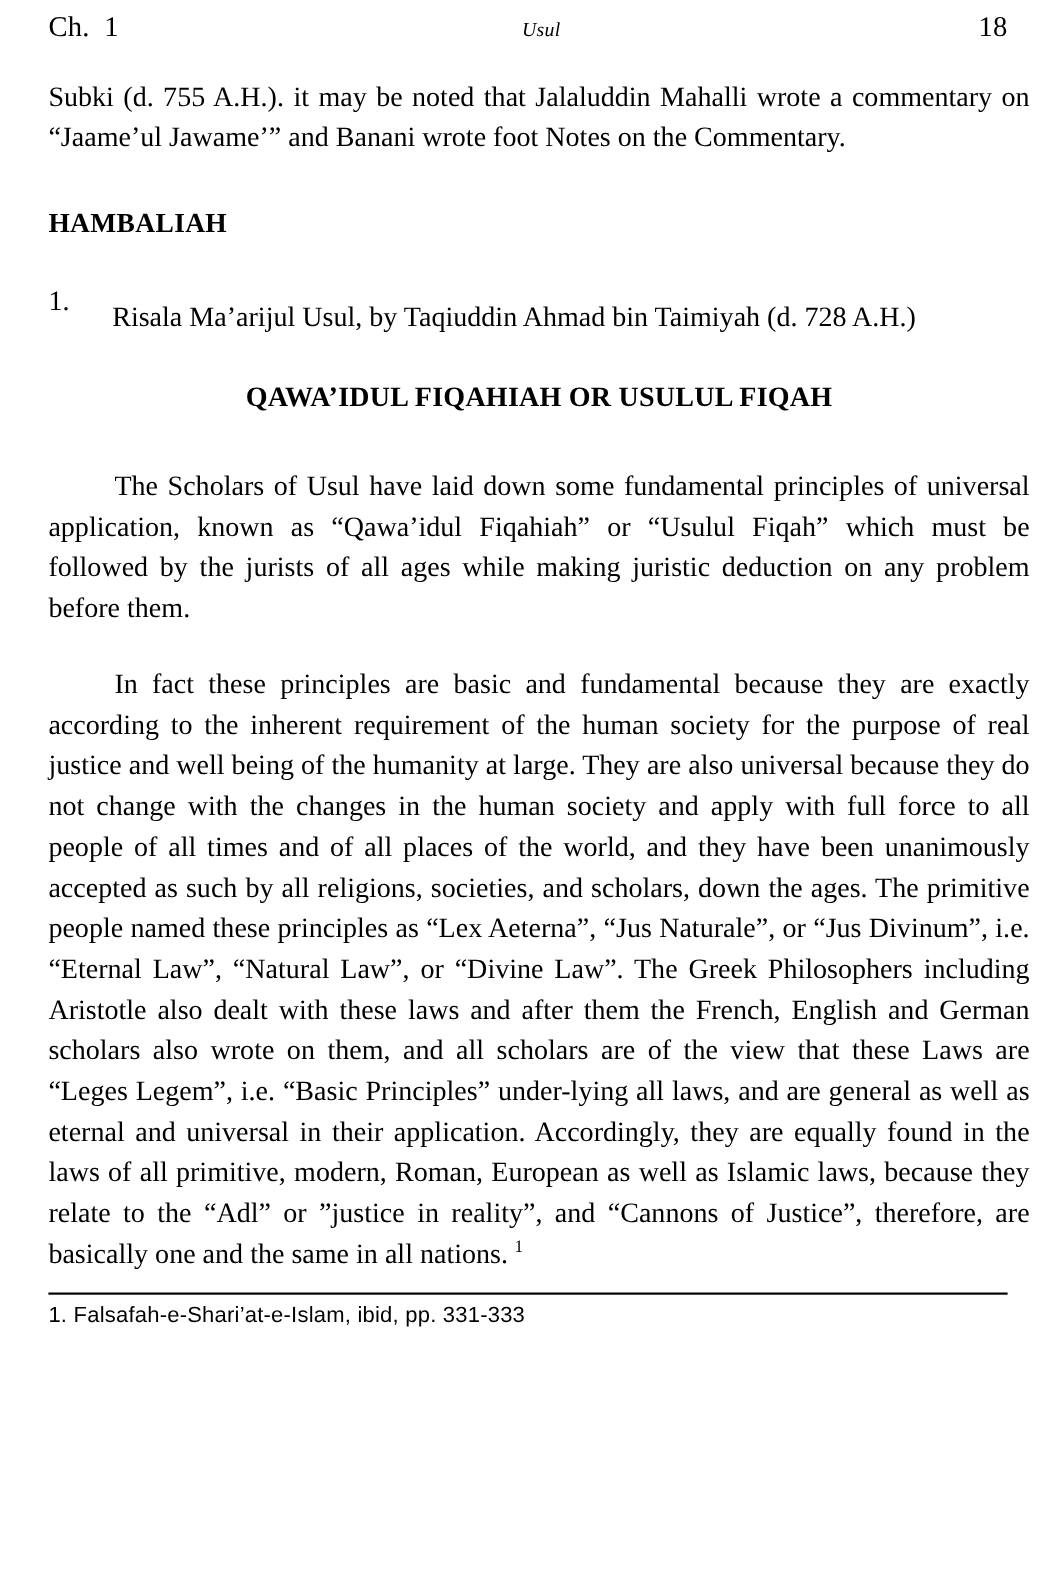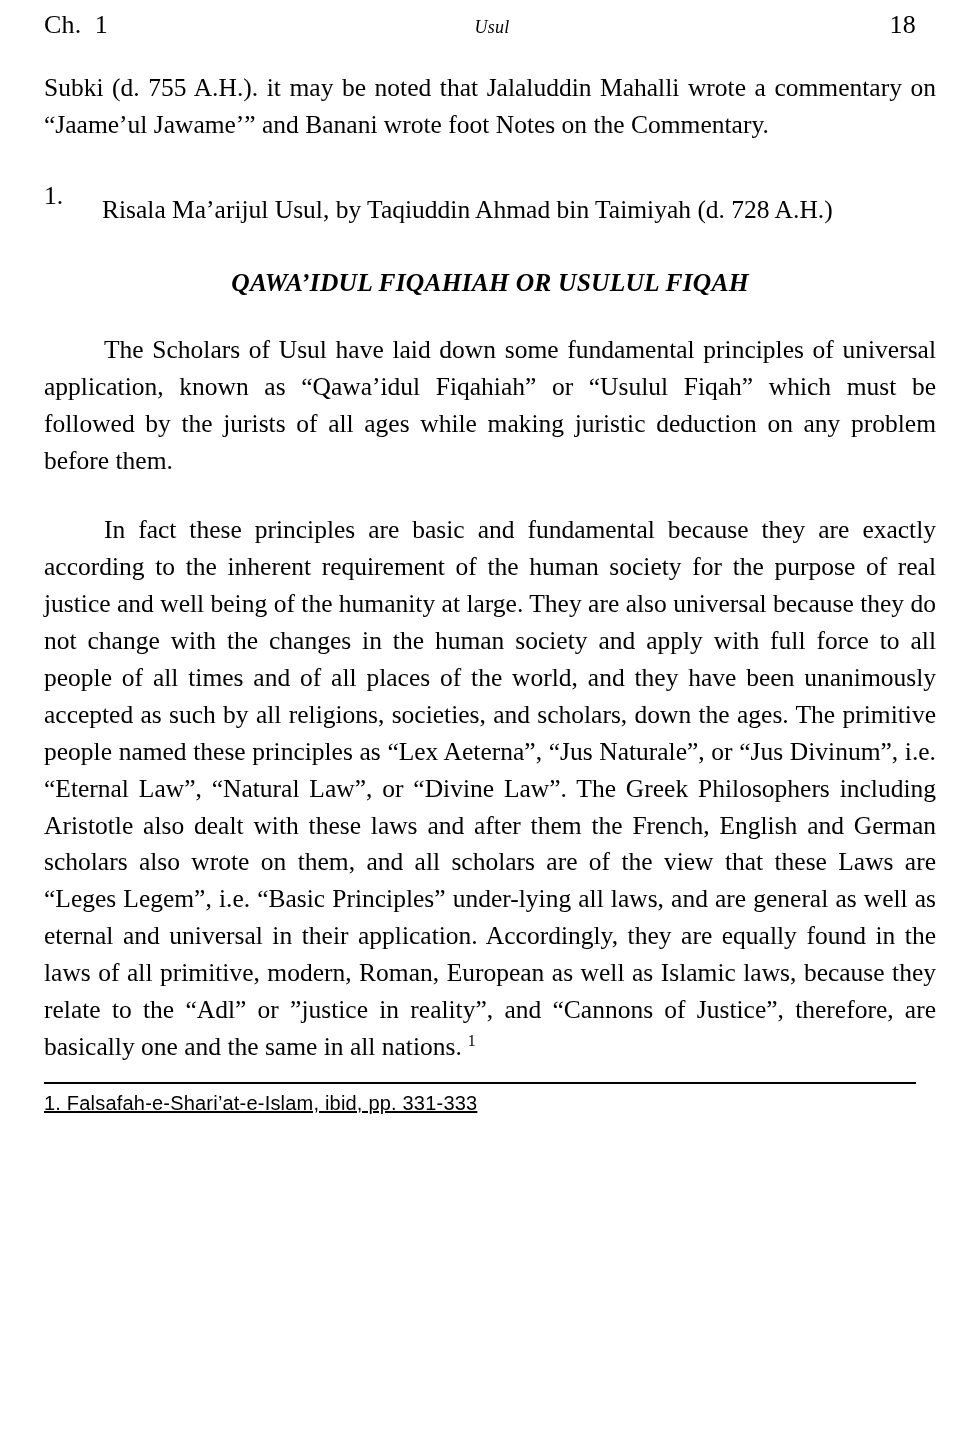--- a/index.html
+++ b/index.html
@@ -79,44 +79,42 @@
     text-justify: inter-word;
     padding-right: 6px;
     margin-top: 14px;
   }
   .centered-title {
     margin-top: 36px;
     text-align: center;
     font-weight: bold;
     font-size: 25.5px;
     letter-spacing: 0.2px;
-    font-style: italic;
   }
   .body-para {
-    margin-top: 30px;
+    margin-top: 44px;
     text-indent: 60px;
     text-align: justify;
     text-justify: inter-word;
   }
   .body-para.tight {
     margin-top: 32px;
   }
   .footnote-rule {
     margin: 16px 44px 0 44px;
     border: 0;
     border-top: 2px solid #000;
     width: calc(100% - 88px);
     box-sizing: border-box;
   }
   .footnote {
     padding: 8px 44px 0 44px;
     font-family: "Liberation Sans", sans-serif;
     font-size: 20px;
     letter-spacing: 0.2px;
-    text-decoration: underline;
   }
   sup {
     font-size: 0.62em;
     vertical-align: super;
     padding-left: 6px;
   }
 </style>
 </head>
 <body>
 
@@ -125,20 +123,21 @@
   <div class="running-head">
     <div class="rh-left">Ch.  1</div>
     <div class="rh-center">Usul</div>
     <div class="rh-right">18</div>
   </div>
 
   <div class="body-block">
 
     <p class="para-justify p-intro">Subki (d. 755 A.H.). it may be noted that Jalaluddin Mahalli wrote a commentary on “Jaame’ul Jawame’” and Banani wrote foot Notes on the Commentary.</p>
 
+    <p class="section-head">HAMBALIAH</p>
 
     <div class="numbered-item">
       <span class="num">1.</span>
       <span class="itxt">Risala Ma’arijul Usul, by Taqiuddin Ahmad bin Taimiyah (d. 728 A.H.)</span>
     </div>
 
     <p class="centered-title">QAWA’IDUL FIQAHIAH OR USULUL FIQAH</p>
 
     <p class="body-para">The Scholars of Usul have laid down some fundamental principles of universal application, known as “Qawa’idul Fiqahiah” or “Usulul Fiqah” which must be followed by the jurists of all ages while making juristic deduction on any problem before them.</p>
 

